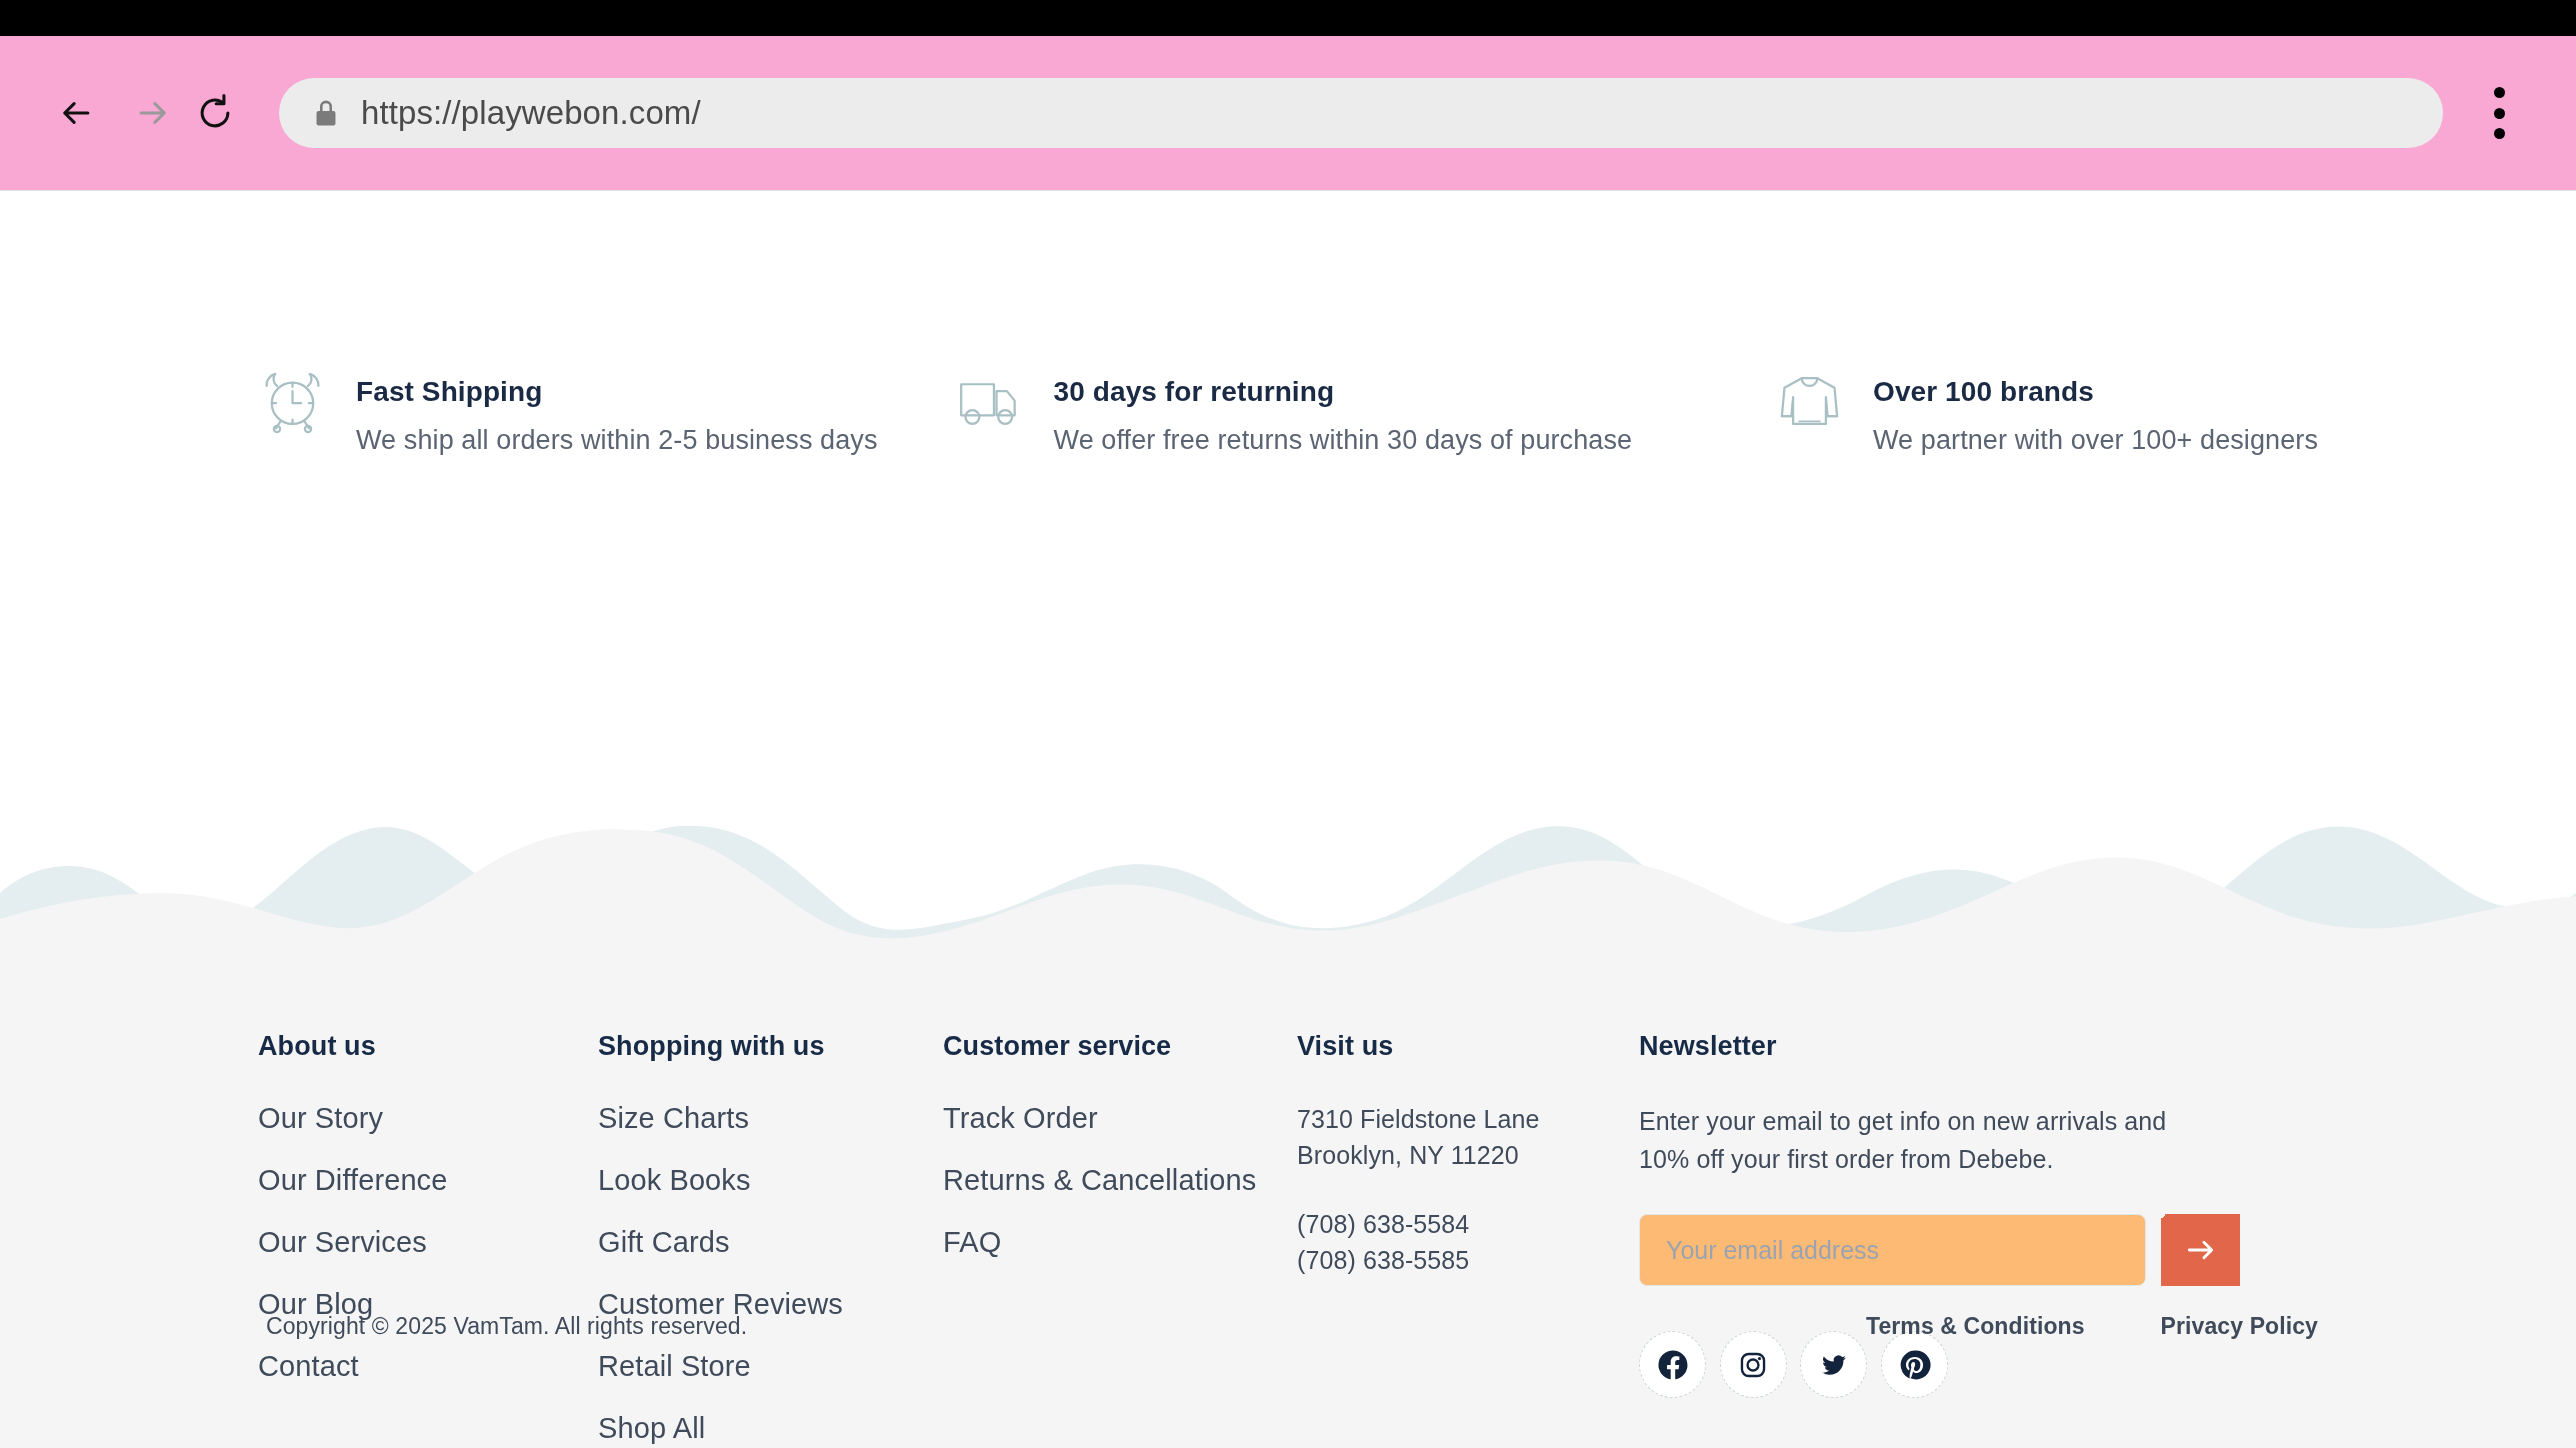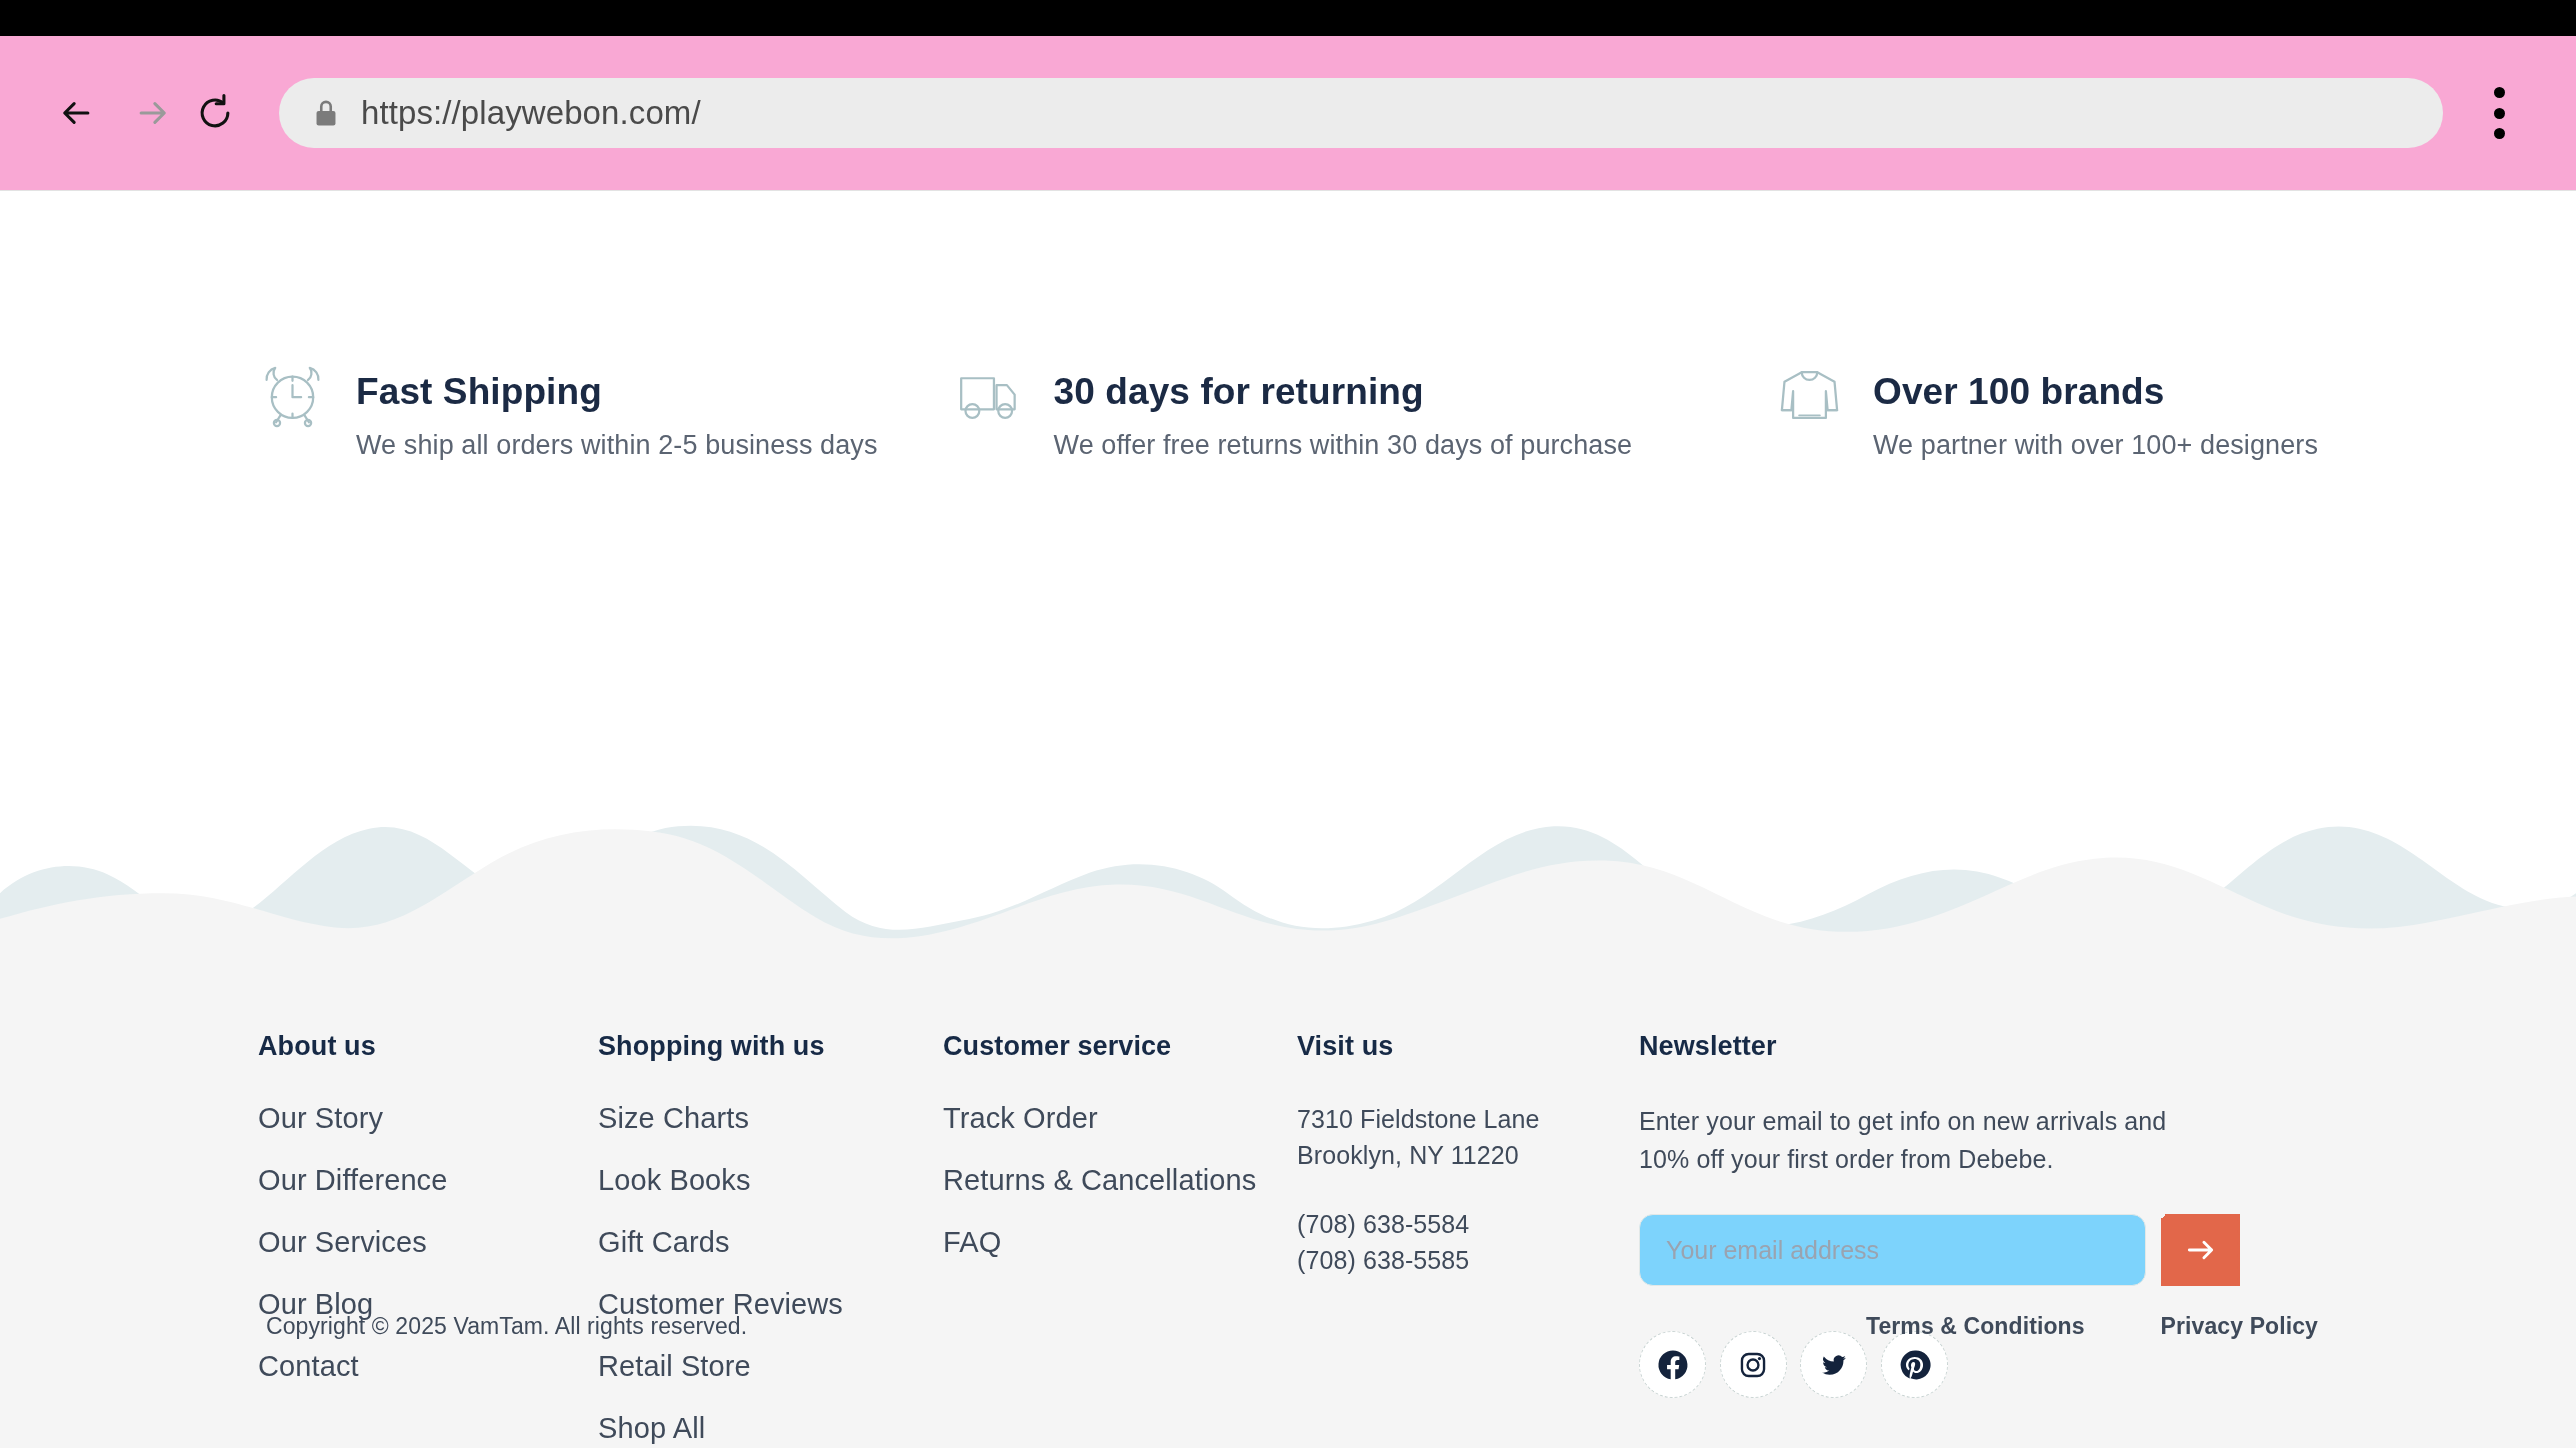--- a/index.html
+++ b/index.html
@@ -47,21 +47,21 @@
     padding:0 258px 0 258px;
   }
   .feature { display:flex; align-items:flex-start; gap:29px; }
   .f1 { width:738px; }
   .f2 { width:867px; }
   .f3 { width:auto; }
   .feat-icon { flex:none; width:69px; height:69px; margin-top:-3.4px; }
   .feat-icon svg { display:block; width:69px; height:69px; }
   .feat-text { padding-top:5.2px; }
   .feat-title {
-    font-size:37px; font-weight:bold; color:#1b2a44; letter-spacing:0.1px;
+    font-size:28px; font-weight:bold; color:#1b2a44; letter-spacing:0.1px;
     line-height:1.2; white-space:nowrap;
   }
   .feat-sub {
     font-size:27px; color:#5b6472; letter-spacing:0.1px; margin-top:13.7px;
     line-height:1.3; white-space:nowrap;
   }
 
   
   .waves { position:absolute; left:0; right:0; top:601px; height:180px; }
   .waves svg { display:block; width:100%; height:180px; }
@@ -97,22 +97,22 @@
   .phone-line {
     font-size:25px; color:#3f4a5a; letter-spacing:0.1px;
     line-height:1.42; white-space:nowrap;
   }
   .news-desc {
     font-size:25px; color:#3f4a5a; letter-spacing:0.1px;
     line-height:1.52; max-width:567px; margin-bottom:36px;
   }
   .news-form { display:flex; align-items:center; gap:15.5px; }
   .news-input {
-    width:524px; height:72px; background:#7dd3fc;
-    border:1.7px solid #e2e8e7; border-radius:14px;
+    width:524px; height:72px; background:#fdba74;
+    border:1.7px solid #e2e8e7; border-radius:8px;
     font-size:25px; color:#3f4a5a; padding:4px 26px;
     font-family:"Liberation Sans", sans-serif;
   }
   .news-input::placeholder { color:#9aa3b0; }
   .news-btn {
     width:79px; height:72px; background:#e2674a; border:none; cursor:pointer;
     display:flex; align-items:center; justify-content:center; position:relative;
     -webkit-mask-image:
       radial-gradient(circle 4.3px at 0 0, transparent 98%, #000 100%),
       radial-gradient(circle 4.3px at 0 0, transparent 98%, #000 100%);

